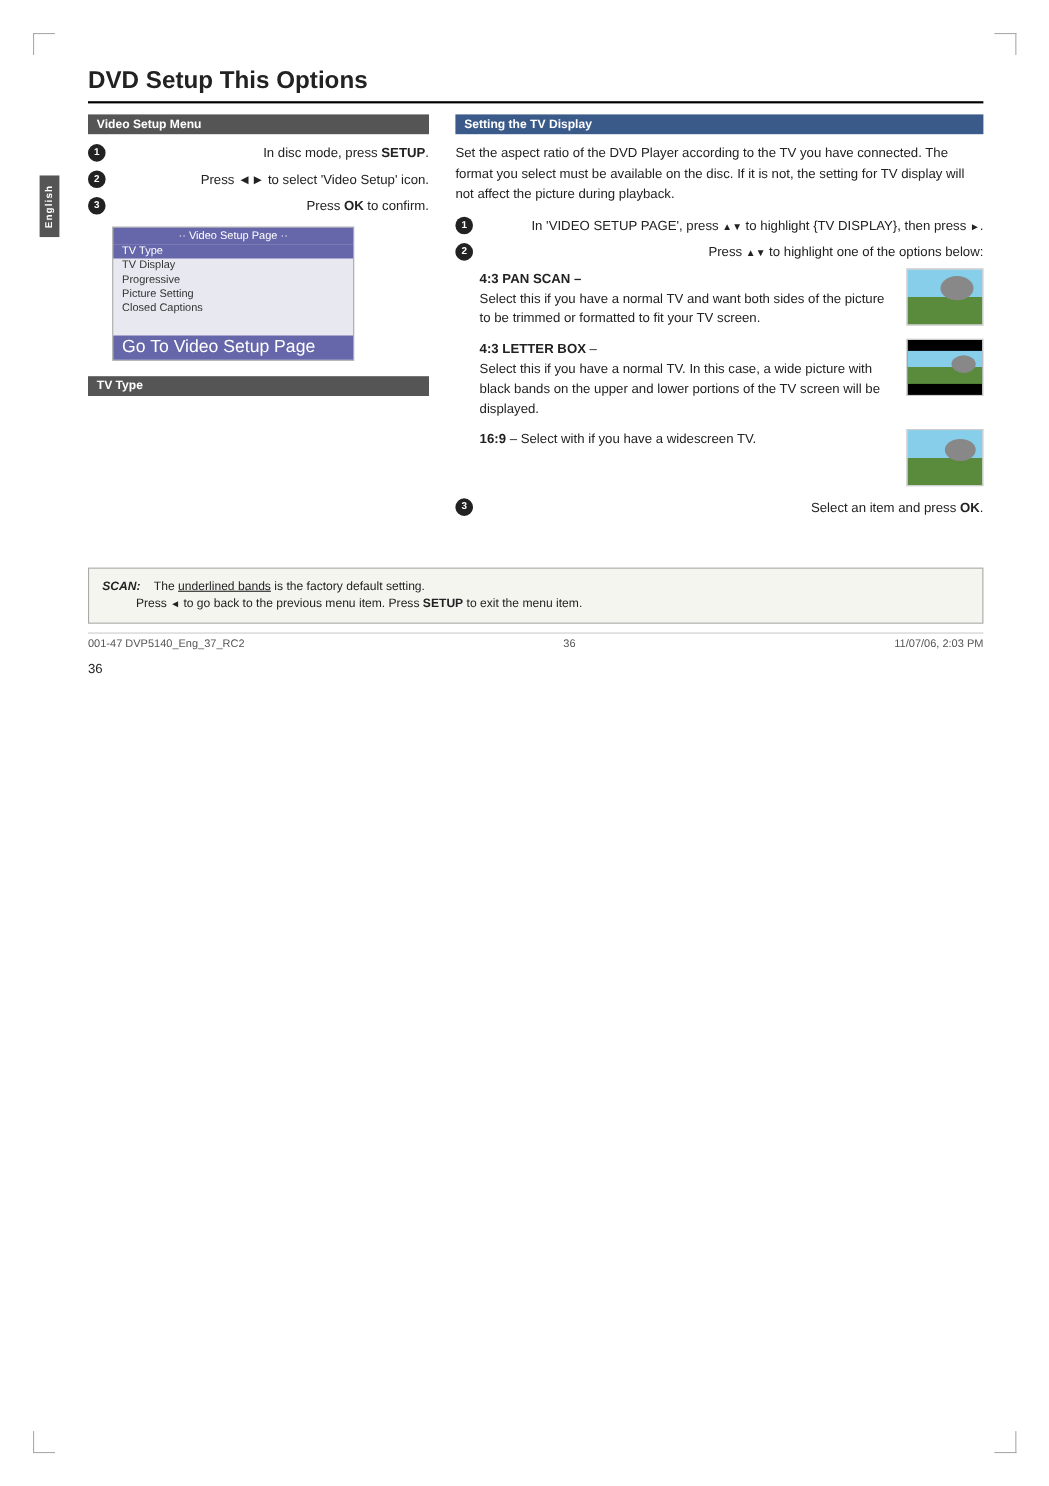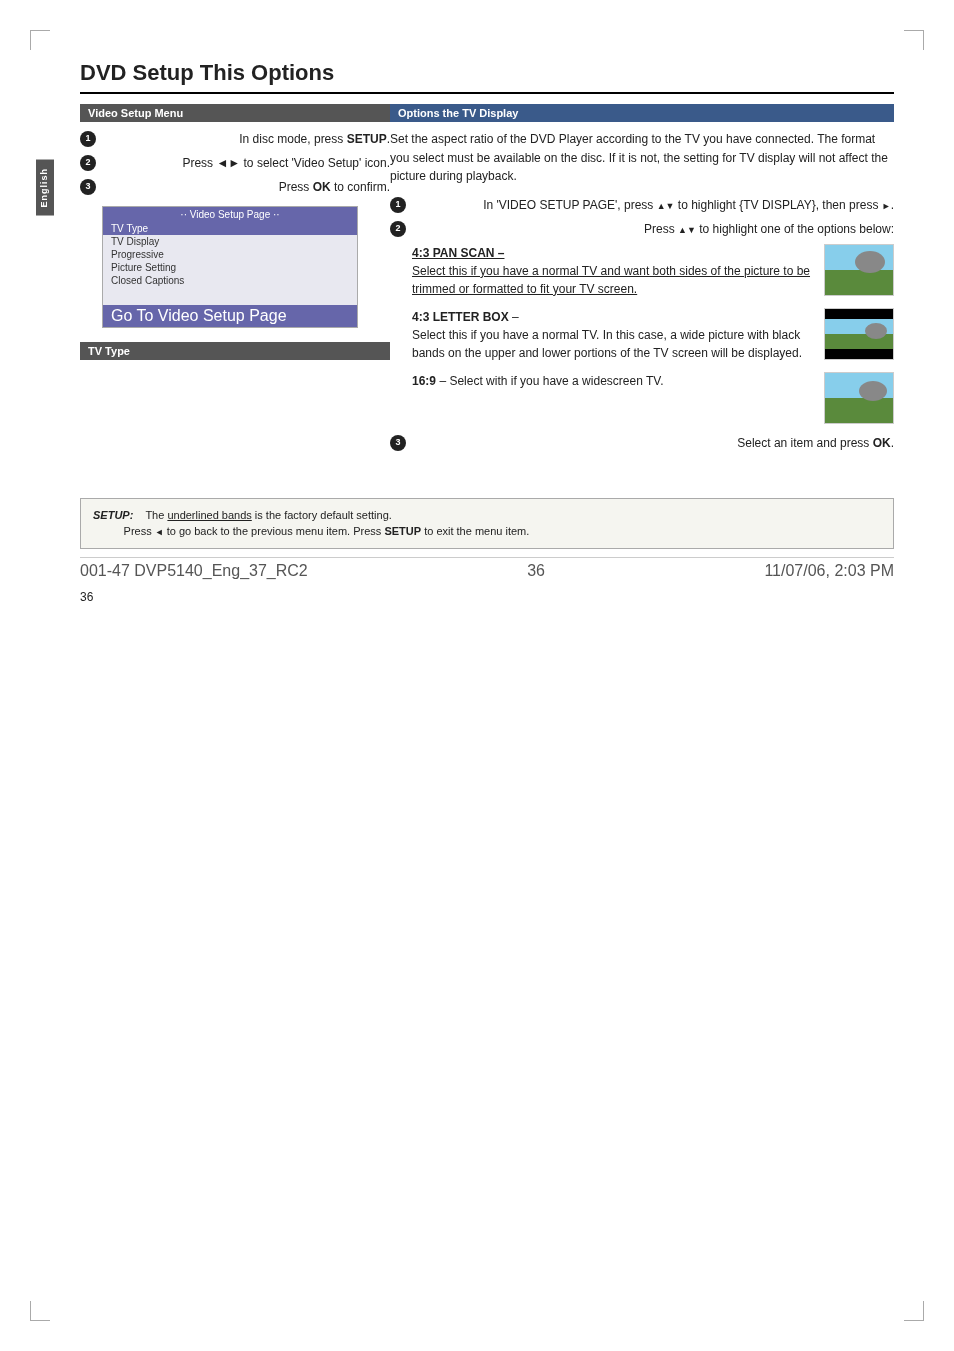--- a/index.html
+++ b/index.html
@@ -51,20 +51,21 @@
     h1.page-title {
       font-size: 22px;
       font-weight: bold;
       margin-bottom: 10px;
       border-bottom: 2px solid #000;
       padding-bottom: 6px;
     }
 
     .two-col {
       display: flex;
+      gap: 24px;
       margin-top: 2px;
     }
 
     .col-left {
       width: 310px;
       flex-shrink: 0;
     }
 
     .col-right {
       flex: 1;
@@ -118,21 +119,21 @@
       text-align: right;
     }
     .underline { text-decoration: underline; }
 
     
     .menu-box {
       border: 1px solid #aaa;
       background: #e8e8f0;
       margin: 10px 0 10px 22px;
       padding: 0;
-      width: 256px;
+      width: 220px;
       font-size: 10px;
     }
     .menu-box-title {
       background: #6666aa;
       color: #fff;
       padding: 2px 6px;
       font-size: 10px;
       text-align: center;
     }
     .menu-box-item {
@@ -273,21 +274,21 @@
     .page-number {
       font-size: 12px;
       margin-top: 10px;
     }
 
     .footer-bar {
       display: flex;
       justify-content: space-between;
       align-items: center;
       margin-top: 8px;
-      font-size: 16px;
+      font-size: 10px;
       color: #555;
       border-top: 1px solid #ccc;
       padding-top: 4px;
     }
 
     
     .tri-up::before { content: '▲'; font-size: 9px; }
     .tri-down::before { content: '▼'; font-size: 9px; }
     .tri-right::before { content: '►'; font-size: 9px; }
     .tri-left::before { content: '◄'; font-size: 9px; }
@@ -357,42 +358,42 @@
         <div class="section-header">
           <span>TV Type</span>
         </div>
       </div>
 
     </div>
 
     <div class="col-right">
 
       <div class="section-header-blue">
-        <span>Options the TV Display</span>
+        <span>Setting the TV Display</span>
       </div>
 
       <p class="right-intro">
         <span>Set the aspect ratio of the DVD Player according to the TV you have connected. The format you select must be available on the disc.  If it is not, the setting for TV display will not affect the picture during playback.</span>
       </p>
 
       <div class="step-item">
         <span class="step-num">1</span>
         <span class="step-text">
           In 'VIDEO SETUP PAGE', press <span class="tri-up"></span><span class="tri-down"></span> to highlight {TV DISPLAY}, then press <span class="tri-right"></span>.
         </span>
       </div>
 
       <div class="step-item">
         <span class="step-num">2</span>
         <span class="step-text">
           Press <span class="tri-up"></span><span class="tri-down"></span> to highlight one of the options below:
         </span>
       </div>
 
-      <div class="tv-option" style="margin-left: 22px; margin-bottom: 10px; text-decoration: underline;">
+      <div class="tv-option" style="margin-left: 22px; margin-bottom: 10px;">
         <div class="tv-option-text">
           <span class="option-title">4:3 PAN SCAN –</span><br>
           <span>Select this if you have a normal TV and want both sides of the picture to be trimmed or formatted to fit your TV screen.</span>
         </div>
         <div class="tv-option-img">
           <div class="thumb-pan-scan"></div>
         </div>
       </div>
 
       <div class="tv-option" style="margin-left: 22px; margin-bottom: 10px;">
@@ -422,21 +423,21 @@
         <span class="step-text">
           Select an item and press <strong>OK</strong>.
         </span>
       </div>
 
     </div>
 
   </div>
 
   <div class="tips-box">
-    <span class="tips-label">SETUP:</span>
+    <span class="tips-label">SCAN:</span>
     &nbsp;&nbsp;
     <span>The <span class="underline">underlined bands</span> is the factory default setting.</span>
     <br>
     &nbsp;&nbsp;&nbsp;&nbsp;&nbsp;&nbsp;&nbsp;&nbsp;&nbsp;
     <span>Press <span class="tri-left"></span> to go back to the previous menu item. Press <strong>SETUP</strong> to exit the menu item.</span>
   </div>
 
   <div class="footer-bar">
     <span>001-47 DVP5140_Eng_37_RC2</span>
     <span>36</span>

